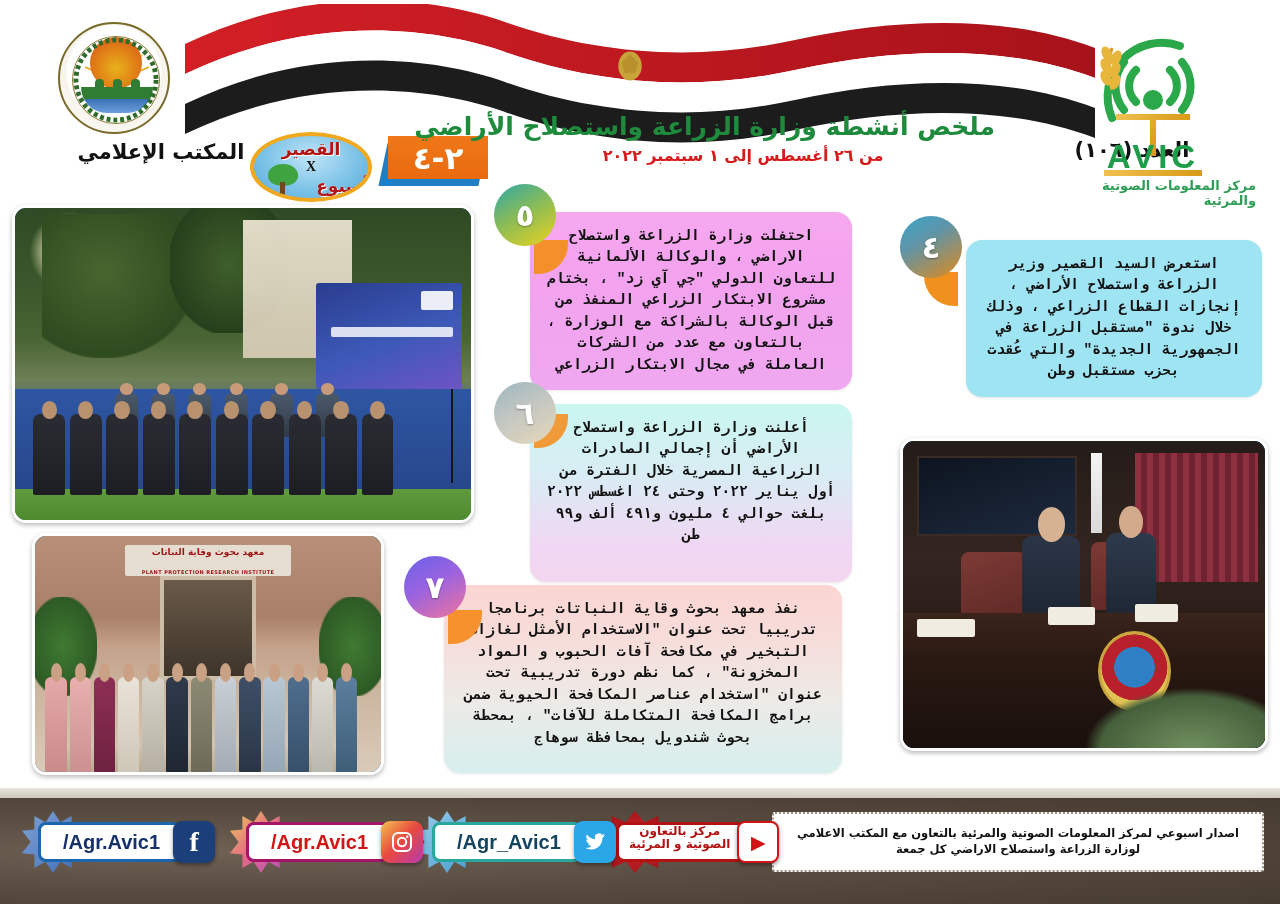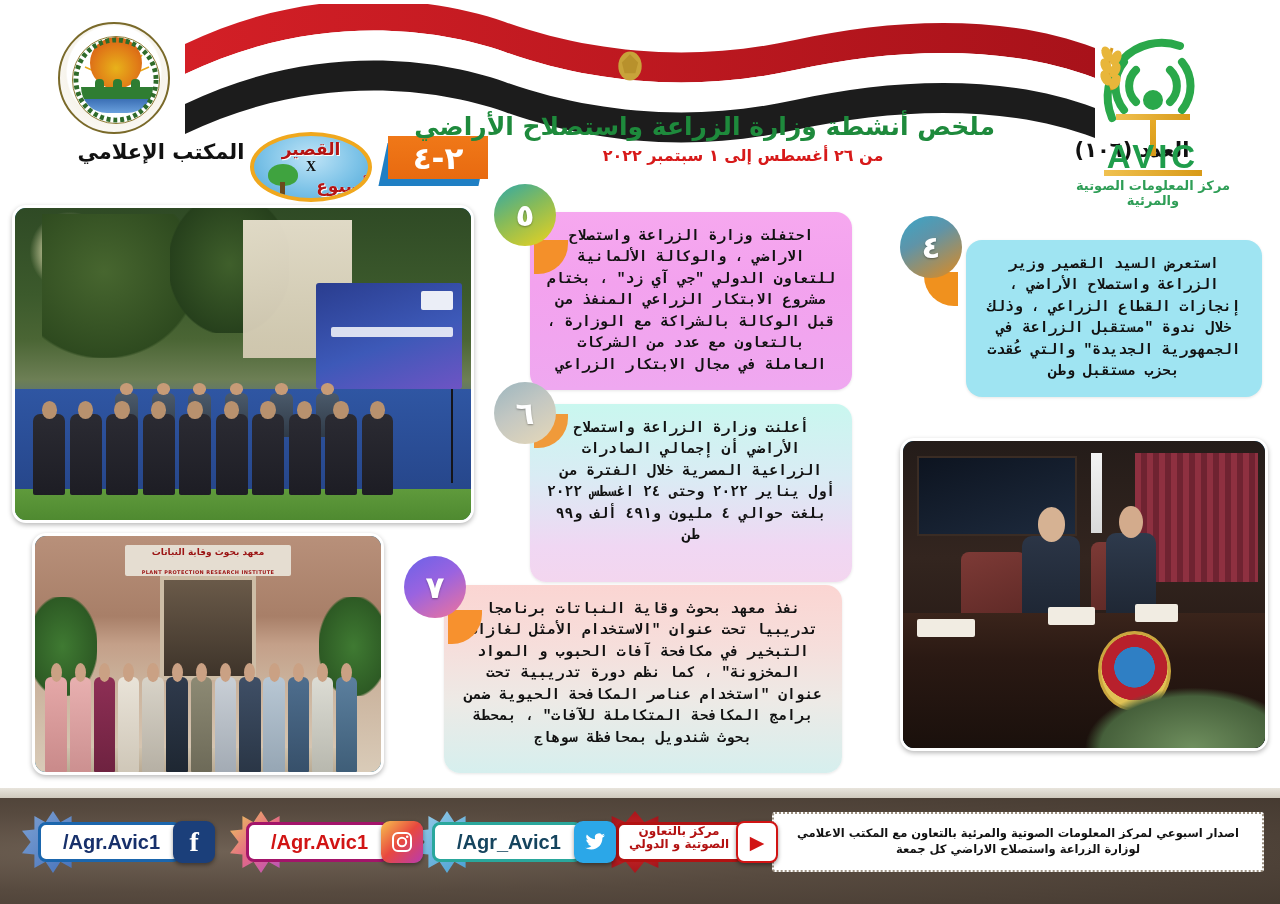--- a/index.html
+++ b/index.html
@@ -150,21 +150,21 @@
   .avic-text {
     position: absolute; left: 0; right: 0; top: 120px; text-align: center;
     font-size: 33px; font-weight: bold; color: #1f9d4b;
     letter-spacing: 4px; font-family: "Liberation Sans", sans-serif;
   }
   .avic-underline {
     position: absolute; left: 36px; top: 152px; width: 98px; height: 6px;
     background: linear-gradient(90deg, #f0c150, #d89a18);
   }
   .avic-caption {
-    position: absolute; left: -18px; right: -18px; top: 160px; text-align: center;
+    position: absolute; left: -18px; right: -18px; top: 160px; 
     font-size: 13px; color: #2f9e57; direction: rtl; font-weight: 600;
   }
 
   
   .photo {
     position: absolute;
     border-radius: 14px;
     overflow: hidden;
     background: #0369a1;
     box-shadow: 0 2px 5px rgba(0,0,0,.28);
@@ -632,21 +632,21 @@
         </svg>
       </div>
       <div class="handle">/Agr_Avic1</div>
     </div>
 
     <div class="social" id="social-yt">
       <div class="burst"></div>
       <div class="icon">▶</div>
       <div class="handle">
         <span>مركز بالتعاون</span>
-        <span>الصوتية و الدولي</span>
+        <span>الصوتية و المرئية</span>
       </div>
     </div>
 
     <div id="footer-note">
       <span>اصدار اسبوعي لمركز المعلومات الصوتية والمرئية بالتعاون مع المكتب الاعلامي لوزارة الزراعة واستصلاح الاراضي كل جمعة</span>
     </div>
   </div>
 
 </div>
 

